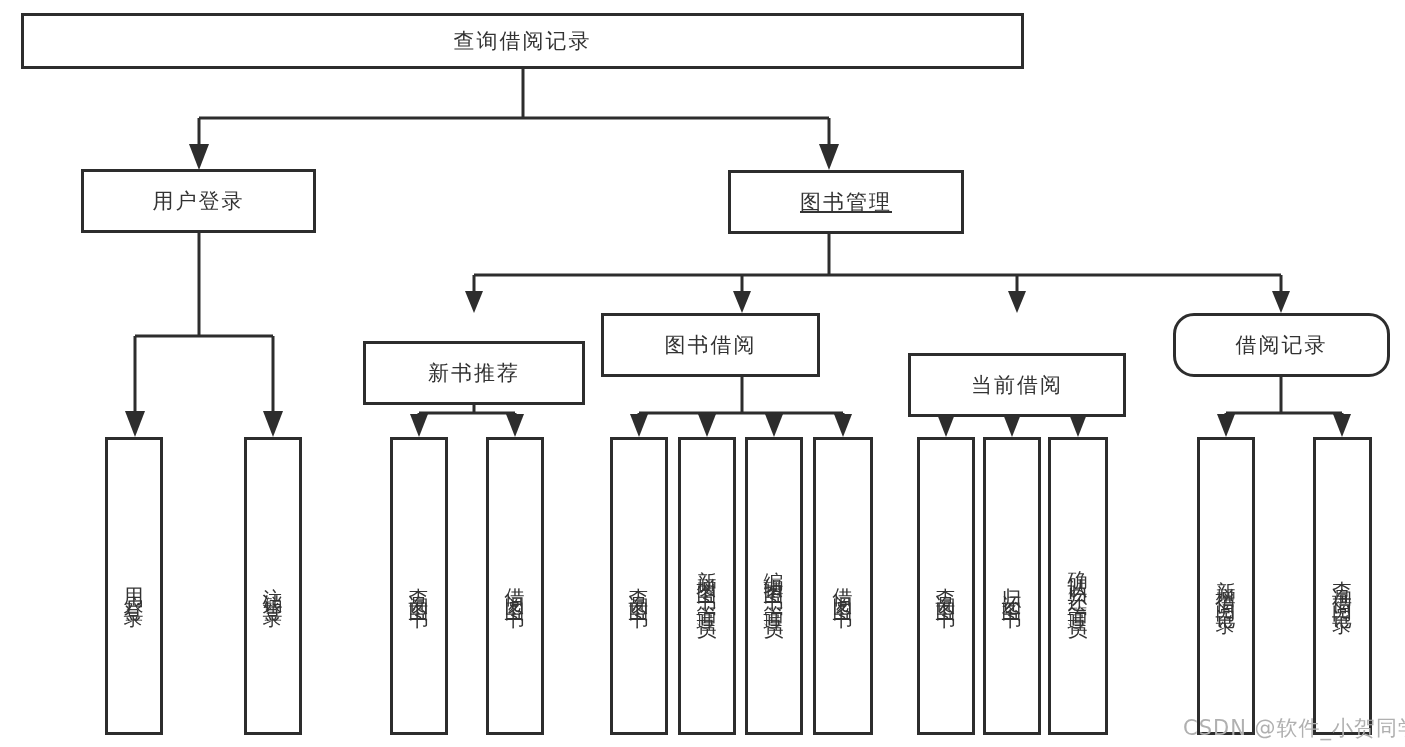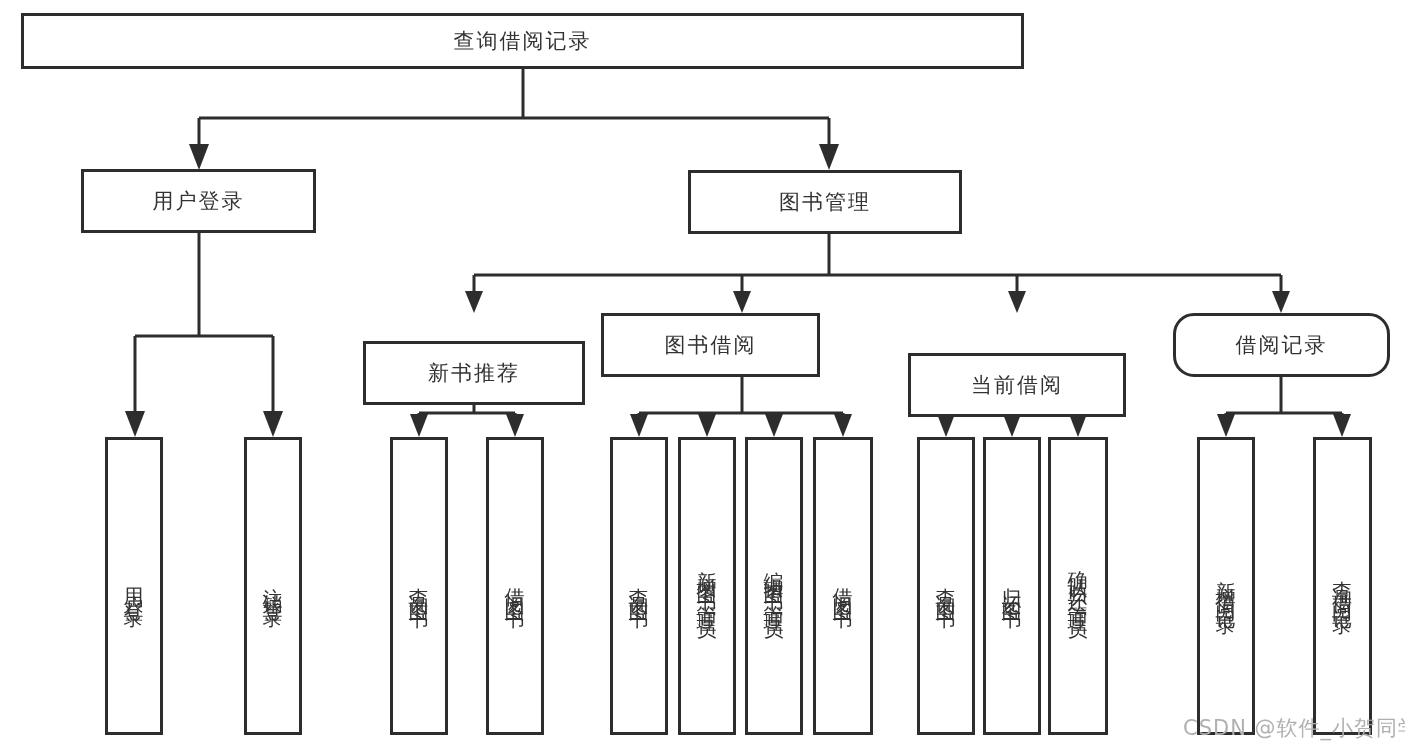--- a/index.html
+++ b/index.html
@@ -116,21 +116,21 @@
       <polygon points="1003,414 1021,414 1012,437"></polygon>
       <polygon points="1069,414 1087,414 1078,437"></polygon>
       <polygon points="1217,414 1235,414 1226,437"></polygon>
       <polygon points="1333,414 1351,414 1342,437"></polygon>
     </g>
   </svg>
 
   <div class="node" style="left:21px; top:13px; width:1003px; height:56px;">查询借阅记录</div>
 
   <div class="node" style="left:81px; top:169px; width:235px; height:64px;">用户登录</div>
-  <div class="node" style="left:688px; top:170px; width:274px; height:64px;">图书管理</div>
+  <div class="node" style="left:728px; top:170px; width:236px; height:64px;text-decoration:underline;">图书管理</div>
 
   <div class="node" style="left:363px; top:313px; width:222px; height:64px;margin-top:28px;">新书推荐</div>
   <div class="node" style="left:601px; top:313px; width:219px; height:64px;text-align:center;">图书借阅</div>
   <div class="node" style="left:908px; top:313px; width:218px; height:64px;margin-top:40px;">当前借阅</div>
   <div class="node" style="left:1173px; top:313px; width:217px; height:64px;border-radius:21px;">借阅记录</div>
 
   <div class="node leaf" style="left:105px; top:437px; width:58px; height:298px;">用户登录</div>
   <div class="node leaf" style="left:244px; top:437px; width:58px; height:298px;">注销登录</div>
 
   <div class="node leaf" style="left:390px; top:437px; width:58px; height:298px;">查询图书</div>

